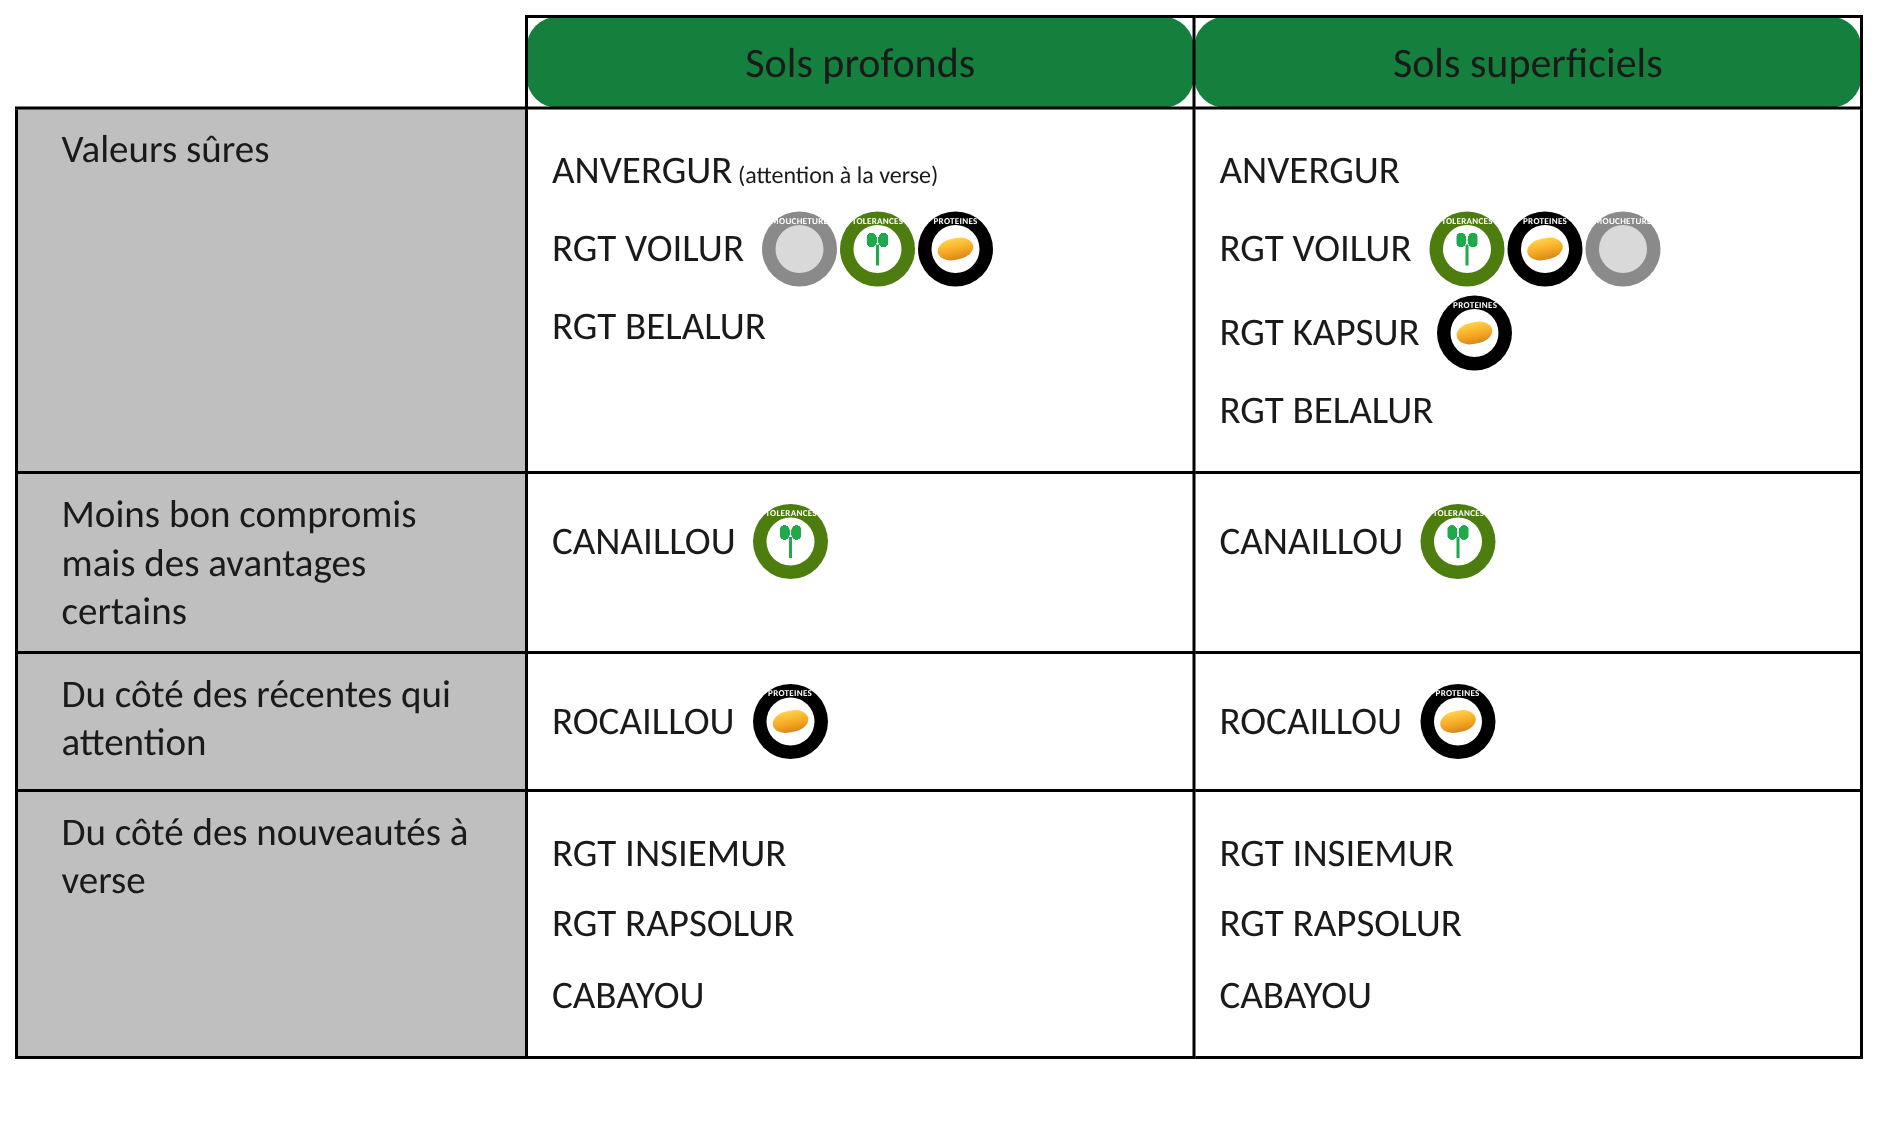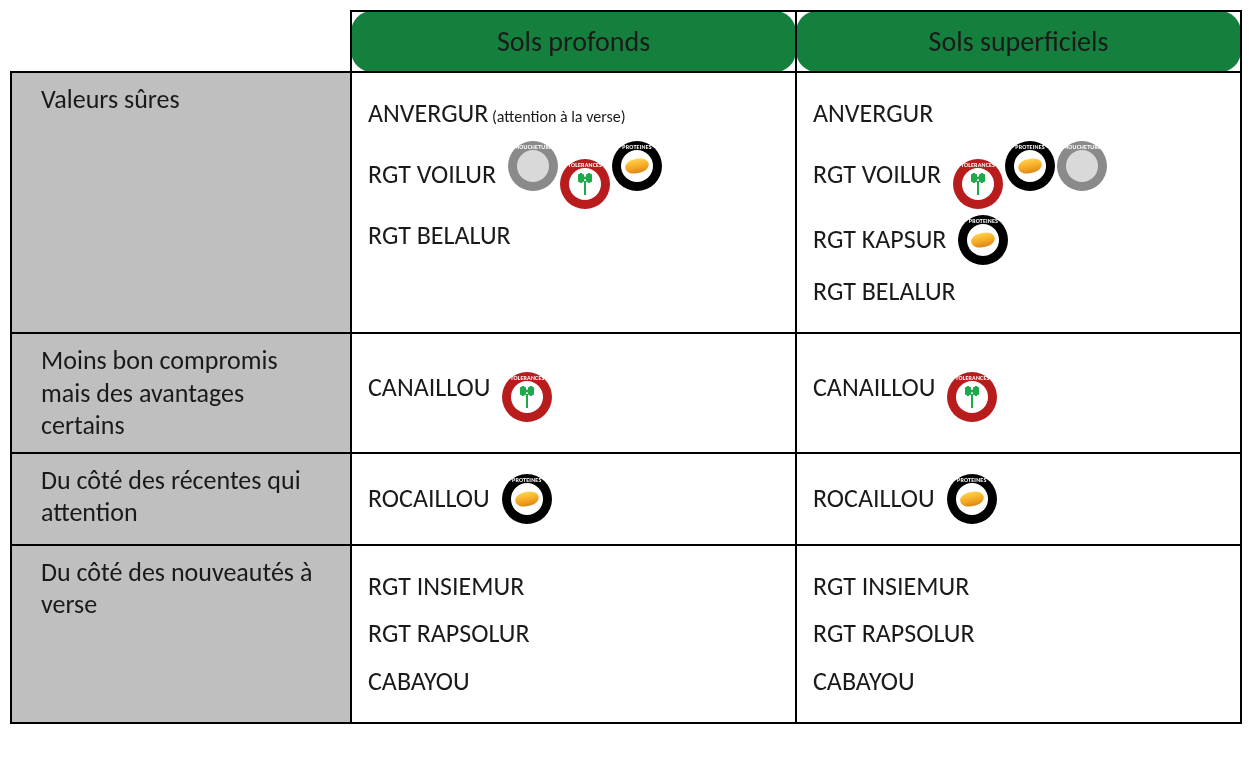--- a/index.html
+++ b/index.html
@@ -95,21 +95,21 @@
     font-size: 6px;
     font-weight: 700;
     color: #fff;
     letter-spacing: 0.2px;
     line-height: 1;
   }
   
   .badge-moucheture { background: #8a8a8a; }
   .badge-moucheture .inner { background: #d9d9d9; }
   
-  .badge-tolerances { background: #b91c1c; margin-top: 18px; }
+  .badge-tolerances { background: #4d7c0f; }
   .badge-tolerances .inner { background: #fff; }
   
   .badge-proteines { background: #000000; }
   .badge-proteines .inner { background: #fff; }
   .grain {
     width: 24px;
     height: 14px;
     border-radius: 50% / 60%;
     background: linear-gradient(180deg, #ffd24a 0%, #f5a623 60%, #d7881a 100%);
     transform: rotate(-12deg);

